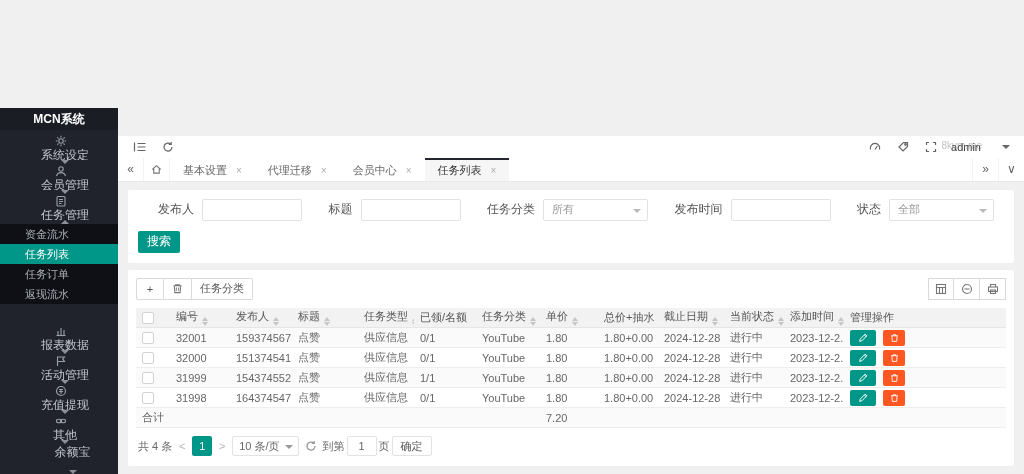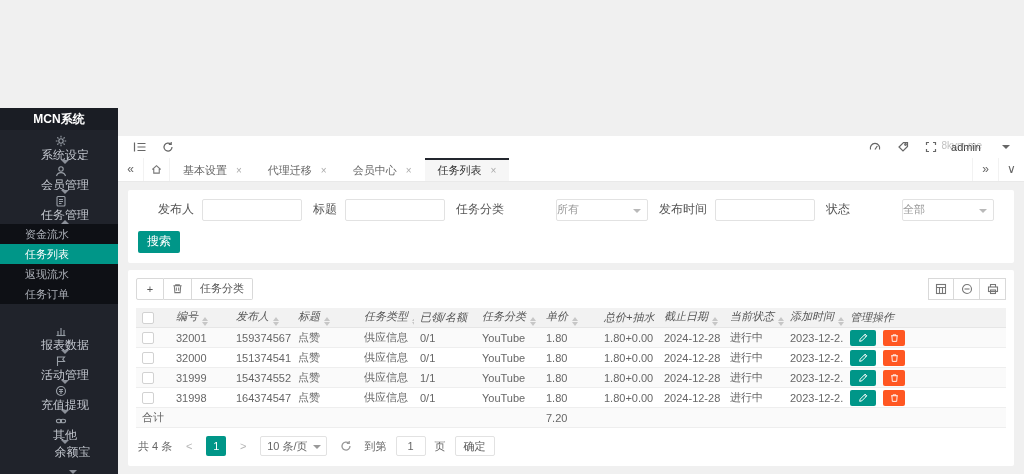--- a/index.html
+++ b/index.html
@@ -46,54 +46,54 @@
 
   .content { flex:1; padding:8px 10px; overflow:hidden; background:#f0f0f0; }
   .card { background:#fff; border-radius:2px; }
 
   
   .search-card { padding:9px 10px 10px 8px; margin-bottom:7px; }
   .form-row { display:flex; align-items:center; justify-content:space-between; padding:0 10px 0 22px; font-size:12px; color:#555; }
   .fg { display:flex; align-items:center; }
   .fg .flabel { margin-right:8px; white-space:nowrap; }
   .inp { width:100px; height:22px; border:1px solid #e2e2e2; border-radius:2px; background:#fff; font-size:11px; color:#666; padding:0 6px; outline:none; }
-  .sel { width:92px; height:22px; border:1px solid #e2e2e2; border-radius:2px; display:flex; align-items:center; padding:0 18px 0 0; color:#999; position:relative; font-size:11px; background:#fff; cursor:pointer;margin-left:44px; }
+  .sel { width:105px; height:22px; border:1px solid #e2e2e2; border-radius:2px; display:flex; align-items:center; padding:0 18px 0 8px; color:#999; position:relative; font-size:11px; background:#fff; cursor:pointer; }
   .sel .caret { position:absolute; right:6px; top:9px; width:0; height:0; border-left:4px solid transparent; border-right:4px solid transparent; border-top:4px solid #b9b9b9; }
   .btn-search { margin:10px 0 0 2px; background:#009688; color:#fff; border:none; height:22px; padding:0 9px; font-size:12px; border-radius:2px; cursor:pointer; }
 
   
   .table-card { padding:8px; }
   .tc-toolbar { display:flex; align-items:center; margin-bottom:8px; }
   .btn-group { display:flex; }
   .btn-sm { height:22px; min-width:28px; padding:0 8px; background:#fff; border:1px solid #d9d9d9; color:#555; font-size:11px; display:flex; align-items:center; justify-content:center; cursor:pointer; }
   .btn-group .btn-sm + .btn-sm { border-left:none; }
   .btn-group .btn-sm:first-child { border-radius:2px 0 0 2px; }
   .btn-group .btn-sm:last-child { border-radius:0 2px 2px 0; }
   .btn-sm svg { stroke:#777; fill:none; stroke-width:1.1; }
   .tc-icons { margin-left:auto; display:flex; }
   .icon-btn { width:26px; height:22px; border:1px solid #d9d9d9; background:#fff; display:flex; align-items:center; justify-content:center; cursor:pointer; }
   .icon-btn + .icon-btn { border-left:none; }
   .icon-btn svg { stroke:#777; fill:none; stroke-width:1.1; }
 
   table { width:100%; border-collapse:collapse; table-layout:fixed; font-size:11px; color:#666; }
   th, td { height:20px; padding:0 6px; text-align:left; white-space:nowrap; overflow:hidden; border-bottom:1px solid #eee; font-weight:normal; }
-  thead th { background:#f2f2f2; color:#555; border-bottom:1px solid #e6e6e6;font-style:italic; }
+  thead th { background:#f2f2f2; color:#555; border-bottom:1px solid #e6e6e6; }
   tbody tr:nth-child(odd)  { background:#fafafa; }
   tbody tr:nth-child(even) { background:#fff; }
   tr.total-row td { background:#fafafa; color:#666; }
   .sort { display:inline-flex; flex-direction:column; margin-left:4px; vertical-align:-1px; }
   .sort i { display:block; width:0; height:0; border-left:3px solid transparent; border-right:3px solid transparent; }
   .sort .up { border-bottom:4px solid #c6c6c6; margin-bottom:1px; }
   .sort .dn { border-top:4px solid #c6c6c6; }
   .cbx { display:inline-block; width:12px; height:12px; border:1px solid #d2d2d2; border-radius:2px; background:#fff; vertical-align:middle; cursor:pointer; }
   .btn-edit { width:26px; height:16px; background:#009688; border:none; border-radius:2px; margin-right:4px; display:inline-flex; align-items:center; justify-content:center; cursor:pointer; vertical-align:middle; }
   .btn-del  { width:22px; height:16px; background:#ff5722; border:none; border-radius:2px; display:inline-flex; align-items:center; justify-content:center; cursor:pointer; vertical-align:middle; }
   .btn-edit svg, .btn-del svg { stroke:#fff; fill:none; stroke-width:1.2; }
 
-  .pager { display:flex; align-items:center; margin-top:8px; font-size:11px; color:#666; gap:9px; padding:0 2px 2px; }
+  .pager { display:flex; align-items:center; margin-top:8px; font-size:11px; color:#666; gap:2px; padding:0 2px 2px; }
   .pg-btn { min-width:16px; height:20px; display:flex; align-items:center; justify-content:center; color:#b5b5b5; cursor:pointer; }
   .pg-cur { min-width:20px; height:20px; background:#009688; color:#fff; display:flex; align-items:center; justify-content:center; border-radius:2px; padding:0 5px; }
   .pg-sel { height:20px; border:1px solid #e2e2e2; border-radius:2px; padding:0 18px 0 6px; display:flex; align-items:center; position:relative; color:#666; cursor:pointer; background:#fff; }
   .pg-sel .caret { position:absolute; right:5px; top:8px; width:0; height:0; border-left:4px solid transparent; border-right:4px solid transparent; border-top:4px solid #999; }
   .pg-refresh { width:20px; height:20px; display:flex; align-items:center; justify-content:center; cursor:pointer; }
   .pg-refresh svg { stroke:#999; fill:none; stroke-width:1.3; }
   .pg-input { width:30px; height:20px; border:1px solid #e2e2e2; border-radius:2px; text-align:center; color:#666; font-size:11px; outline:none; }
   .pg-confirm { height:20px; border:1px solid #e2e2e2; background:#fff; border-radius:2px; padding:0 8px; color:#555; font-size:11px; cursor:pointer; }
 </style>
 </head>
@@ -134,22 +134,22 @@
               <path d="M4 4.5h4M4 6.5h4M4 8.5h2.5"></path>
             </svg>
         </span>
         <span class="mi-label">任务管理</span>
         <span class="caret-u"></span>
       </div>
 
       <div class="submenu">
         <div class="sub-item">资金流水</div>
         <div class="sub-item active">任务列表</div>
+        <div class="sub-item">任务订单</div>
         <div class="sub-item">返现流水</div>
-        <div class="sub-item">任务订单</div>
       </div>
 
       <div class="menu-item gap-top">
         <span class="mi-icon">
           <svg width="12" height="12" viewBox="0 0 12 12">
               <path d="M1.5 10.5h9"></path>
               <path d="M3 10.5V6M6 10.5V3M9 10.5V5"></path>
             </svg>
         </span>
         <span class="mi-label">报表数据</span>

